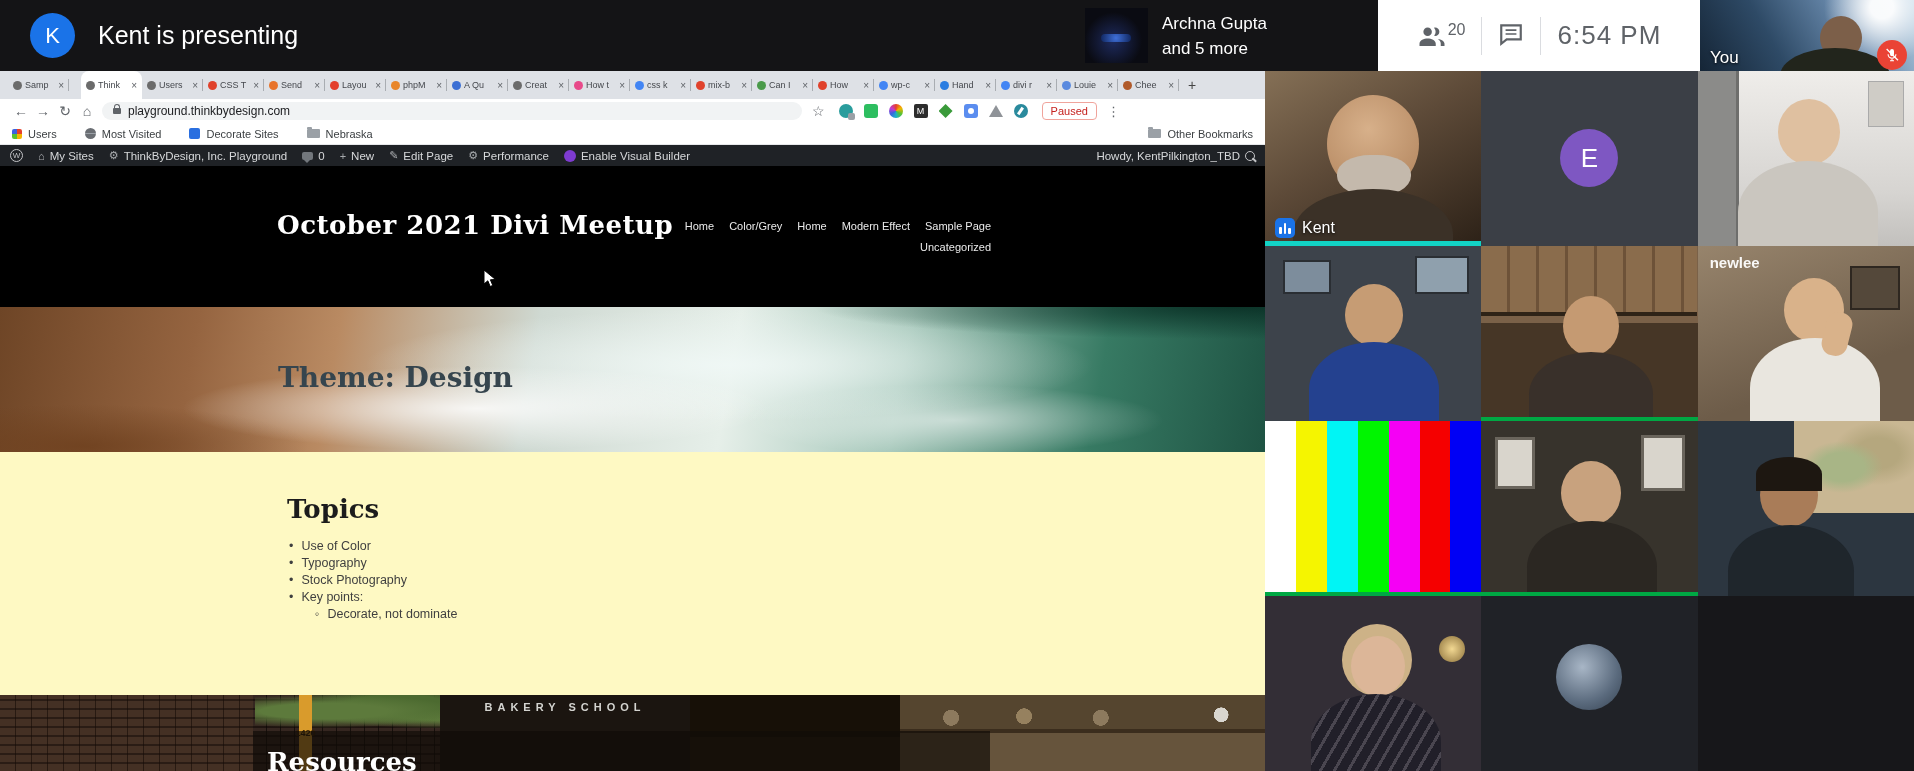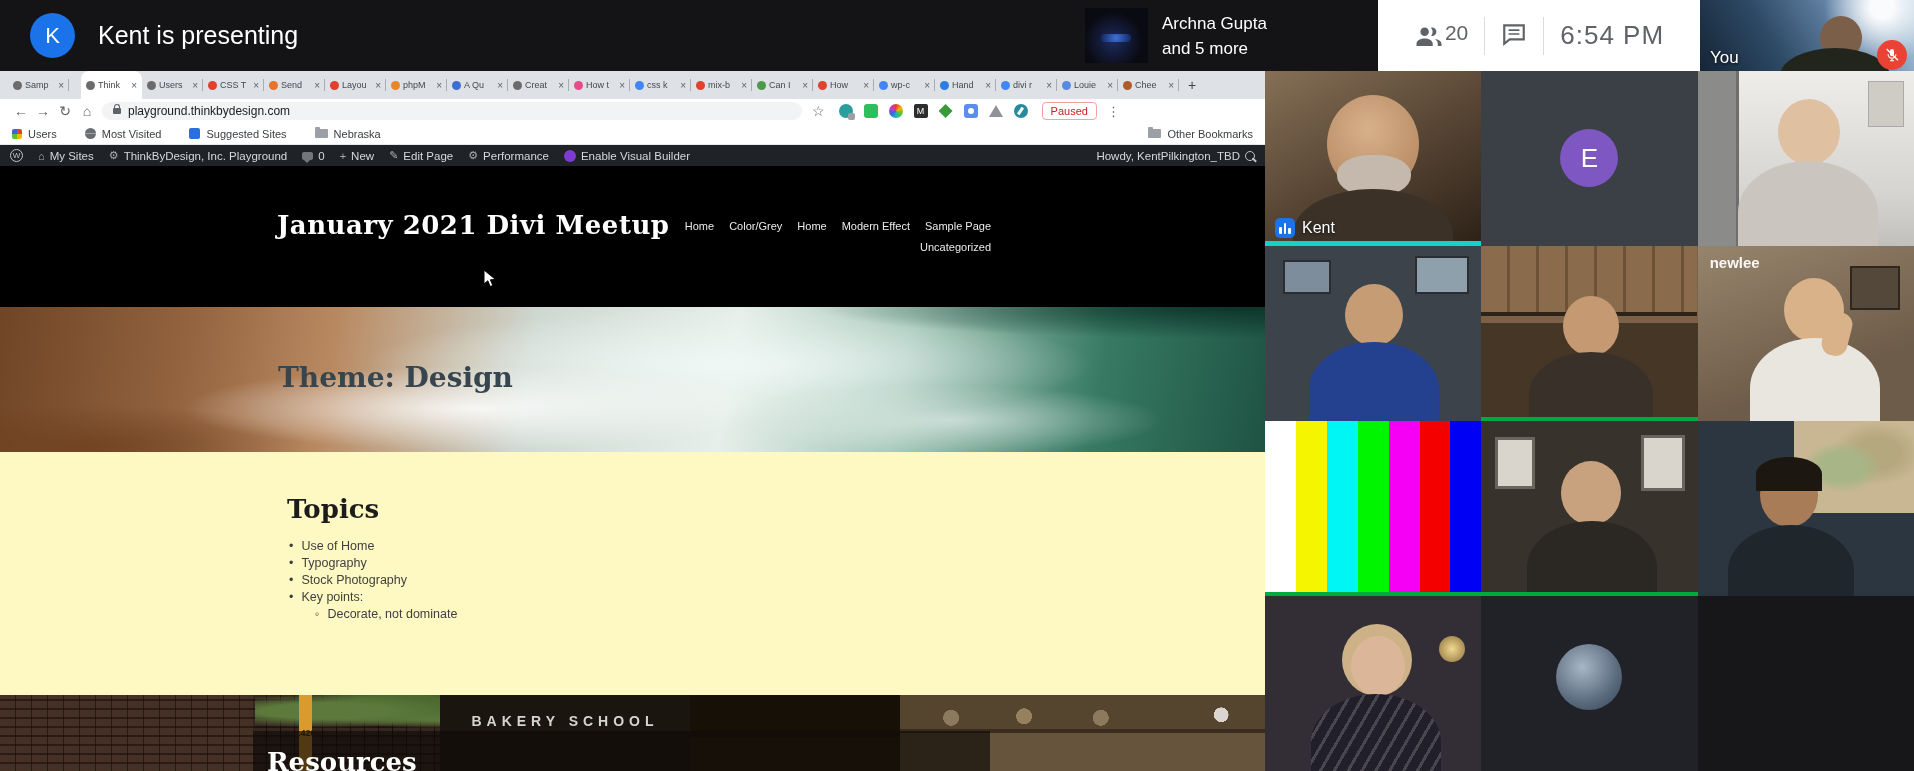--- a/index.html
+++ b/index.html
@@ -7,21 +7,21 @@
   
   .topbar{position:absolute;left:0;top:0;width:1914px;height:71px;background:#141416;}
   .avatar-k{position:absolute;left:30px;top:13px;width:45px;height:45px;border-radius:50%;background:#1a73e8;color:#fff;font-size:22px;display:flex;align-items:center;justify-content:center;}
   .presenting{position:absolute;left:98px;top:0;height:71px;line-height:71px;color:#fff;font-size:25px;}
   .pthumb{position:absolute;left:1085px;top:8px;width:63px;height:55px;background:radial-gradient(circle at 45% 60%,#1d2a5e 0%,#0a0b12 60%);}
   .pthumb .blip{position:absolute;left:16px;top:26px;width:30px;height:8px;border-radius:4px;background:radial-gradient(circle,#3f6fd8,#10265e);}
   .pnames{position:absolute;left:1162px;top:11px;color:#fff;font-size:17px;line-height:25px;}
   .whitepanel{position:absolute;left:1378px;top:0;width:322px;height:71px;background:#fff;display:flex;align-items:center;justify-content:center;}
   .vsep{width:1px;height:38px;background:#dadce0;margin:0 16px;}
   .pplwrap{position:relative;display:flex;align-items:flex-start;}
-  .pplcount{font-size:21px;color:#5f6368;margin-left:1px;margin-top:-2px;}
+  .pplcount{font-size:16px;color:#5f6368;margin-left:1px;margin-top:-2px;}
   .clock{font-size:26px;color:#5f6368;letter-spacing:1px;}
   .youtile{position:absolute;left:1700px;top:0;width:214px;height:71px;overflow:hidden;background:radial-gradient(circle at 85% 10%,rgba(255,255,255,.95) 0 6%,rgba(255,255,255,0) 30%),linear-gradient(240deg,#b9d2e4 0%,#6a8bae 30%,#2e4a66 65%,#152536 100%);}
   .youtile .yhead{position:absolute;right:52px;top:16px;width:42px;height:44px;border-radius:50%;background:#7c5f49;}
   .youtile .ybody{position:absolute;right:24px;top:48px;width:110px;height:40px;border-radius:50% 50% 0 0/70% 70% 0 0;background:#22251c;}
   .youlabel{position:absolute;left:10px;bottom:3px;color:#fff;font-size:17px;text-shadow:0 1px 3px rgba(0,0,0,.9);}
   .micoff{position:absolute;right:7px;bottom:1px;width:30px;height:30px;border-radius:50%;background:#ea4335;display:flex;align-items:center;justify-content:center;}
   
   .screen{position:absolute;left:0;top:71px;width:1265px;height:700px;background:#fff;overflow:hidden;}
   .tabstrip{position:absolute;left:0;top:0;width:1265px;height:28px;background:#dee1e6;display:flex;align-items:center;padding-left:8px;box-sizing:border-box;}
   .tab{flex:0 0 61px;width:61px;height:28px;display:flex;align-items:center;padding:0 5px;box-sizing:border-box;position:relative;font-size:9px;color:#45484d;}
@@ -90,21 +90,21 @@
   .topiclist{position:absolute;left:289px;top:86px;font-size:12.5px;color:#3f3f3f;line-height:17px;}
   .ti{display:flex;gap:8px;}
   .ti::before{content:"•";color:#3f3f3f;}
   .tsub{display:flex;gap:8px;margin-left:26px;}
   .tsub::before{content:"◦";color:#3f3f3f;}
   .bakery{position:absolute;left:0;top:624px;width:1265px;height:76px;background:#241c14;overflow:hidden;}
   .brickL{position:absolute;left:0;top:0;width:253px;height:76px;background:repeating-linear-gradient(90deg,rgba(0,0,0,0) 0 15px,rgba(20,10,6,.6) 15px 16px),repeating-linear-gradient(0deg,#443024 0 7px,#2a1c15 7px 9px);}
   .brickM{position:absolute;left:253px;top:0;width:187px;height:76px;background:repeating-linear-gradient(90deg,rgba(0,0,0,0) 0 13px,rgba(10,6,4,.7) 13px 14px),repeating-linear-gradient(0deg,#352620 0 7px,#1f1410 7px 9px);}
   .leaves{position:absolute;left:255px;top:0;width:230px;height:36px;background:radial-gradient(ellipse at 30% 45%,#5d7a3c 0 28%,transparent 60%),radial-gradient(ellipse at 62% 25%,#4c6a30 0 24%,transparent 55%),radial-gradient(ellipse at 85% 55%,#617e3e 0 20%,transparent 50%);}
   .store{position:absolute;left:440px;top:0;width:250px;height:76px;background:#1b1510;}
-  .signtext{position:absolute;left:0;top:6px;width:100%;text-align:center;color:#d4d4d0;font-size:14px;font-weight:bold;letter-spacing:5px;margin-top:12px;}
+  .signtext{position:absolute;left:0;top:6px;width:100%;text-align:center;color:#d4d4d0;font-size:11px;font-weight:bold;letter-spacing:5px;}
   .interior{position:absolute;left:690px;top:0;width:210px;height:76px;background:linear-gradient(180deg,#171007 0 55%,#241a0e 55%);}
   .shelves{position:absolute;left:900px;top:0;width:365px;height:76px;background:radial-gradient(circle 13px at 14% 30%,#8d7a5e 0 60%,transparent 62%),radial-gradient(circle 13px at 34% 28%,#96815f 0 60%,transparent 62%),radial-gradient(circle 13px at 55% 30%,#8d7a5e 0 60%,transparent 62%),radial-gradient(circle 12px at 88% 26%,#d9d6cf 0 60%,transparent 62%),linear-gradient(180deg,#55452f 0 45%,#3b2d1d 45% 50%,#66543c 50% 100%);}
   .addrsign{position:absolute;left:299px;top:0;width:13px;height:76px;background:#d99b2c;color:#3a2508;font-size:9px;font-weight:bold;display:flex;flex-direction:column;align-items:center;justify-content:center;line-height:10px;}
   .bakoverlay{position:absolute;left:253px;top:36px;width:737px;height:40px;background:rgba(16,12,8,.68);}
   .resources{position:absolute;left:14px;top:16px;font-family:"DejaVu Serif",serif;font-size:26px;font-weight:bold;color:#fff;}
   
   .grid{position:absolute;left:1265px;top:71px;width:649px;height:700px;display:grid;grid-template-columns:repeat(3,1fr);grid-template-rows:repeat(4,175px);}
   .tile{position:relative;overflow:hidden;box-sizing:border-box;}
   .tile div{position:absolute;}
   .greenline{border-bottom:4px solid #00a844;}
@@ -296,21 +296,21 @@
       <div class="bm">
           <span class="appsgrid"></span>
           <span>Users</span>
         </div>
       <div class="bm">
           <span class="globe"></span>
           <span>Most Visited</span>
         </div>
       <div class="bm">
           <span class="bluesq"></span>
-          <span>Suggested Sites</span>
+          <span>Decorate Sites</span>
         </div>
       <div class="bm">
           <span class="folder"></span>
           <span>Nebraska</span>
         </div>
       <div class="bmspacer"></div>
       <div class="bm">
           <span class="folder"></span>
           <span>Other Bookmarks</span>
         </div>
@@ -346,21 +346,21 @@
           <span class="evb"></span>
           <span>Enable Visual Builder</span>
         </div>
       <div class="abitem howdy">
           <span>Howdy, KentPilkington_TBD</span>
           <span class="mag"></span>
         </div>
     </div>
 
     <div class="siteheader">
-      <h1 class="sitetitle" style="margin:0;">January 2021 Divi Meetup</h1>
+      <h1 class="sitetitle" style="margin:0;">October 2021 Divi Meetup</h1>
       <nav class="mainnav">
         <span>Home</span>
         <span>Color/Grey</span>
         <span>Home</span>
         <span>Modern Effect</span>
         <span>Sample Page</span>
       </nav>
       <div class="subnav">Uncategorized</div>
       <svg class="cursor" width="16" height="20" viewBox="0 0 16 20">
           <path d="M1 1 L1 15 L4.8 11.8 L7.2 17.5 L9.8 16.4 L7.4 10.8 L12.5 10.5 Z" fill="#fff" stroke="#000" stroke-width="1"></path>
@@ -368,21 +368,21 @@
     </div>
 
     <div class="hero">
       <h2 class="herotitle" style="margin:0;">Theme: Design</h2>
     </div>
 
     <div class="graysec">
       <h2 class="topicstitle" style="margin:0;">Topics</h2>
       <div class="topiclist">
         <div class="ti">
-            <span>Use of Home</span>
+            <span>Use of Color</span>
           </div>
         <div class="ti">
             <span>Typography</span>
           </div>
         <div class="ti">
             <span>Stock Photography</span>
           </div>
         <div class="ti">
             <span>Key points:</span>
           </div>

